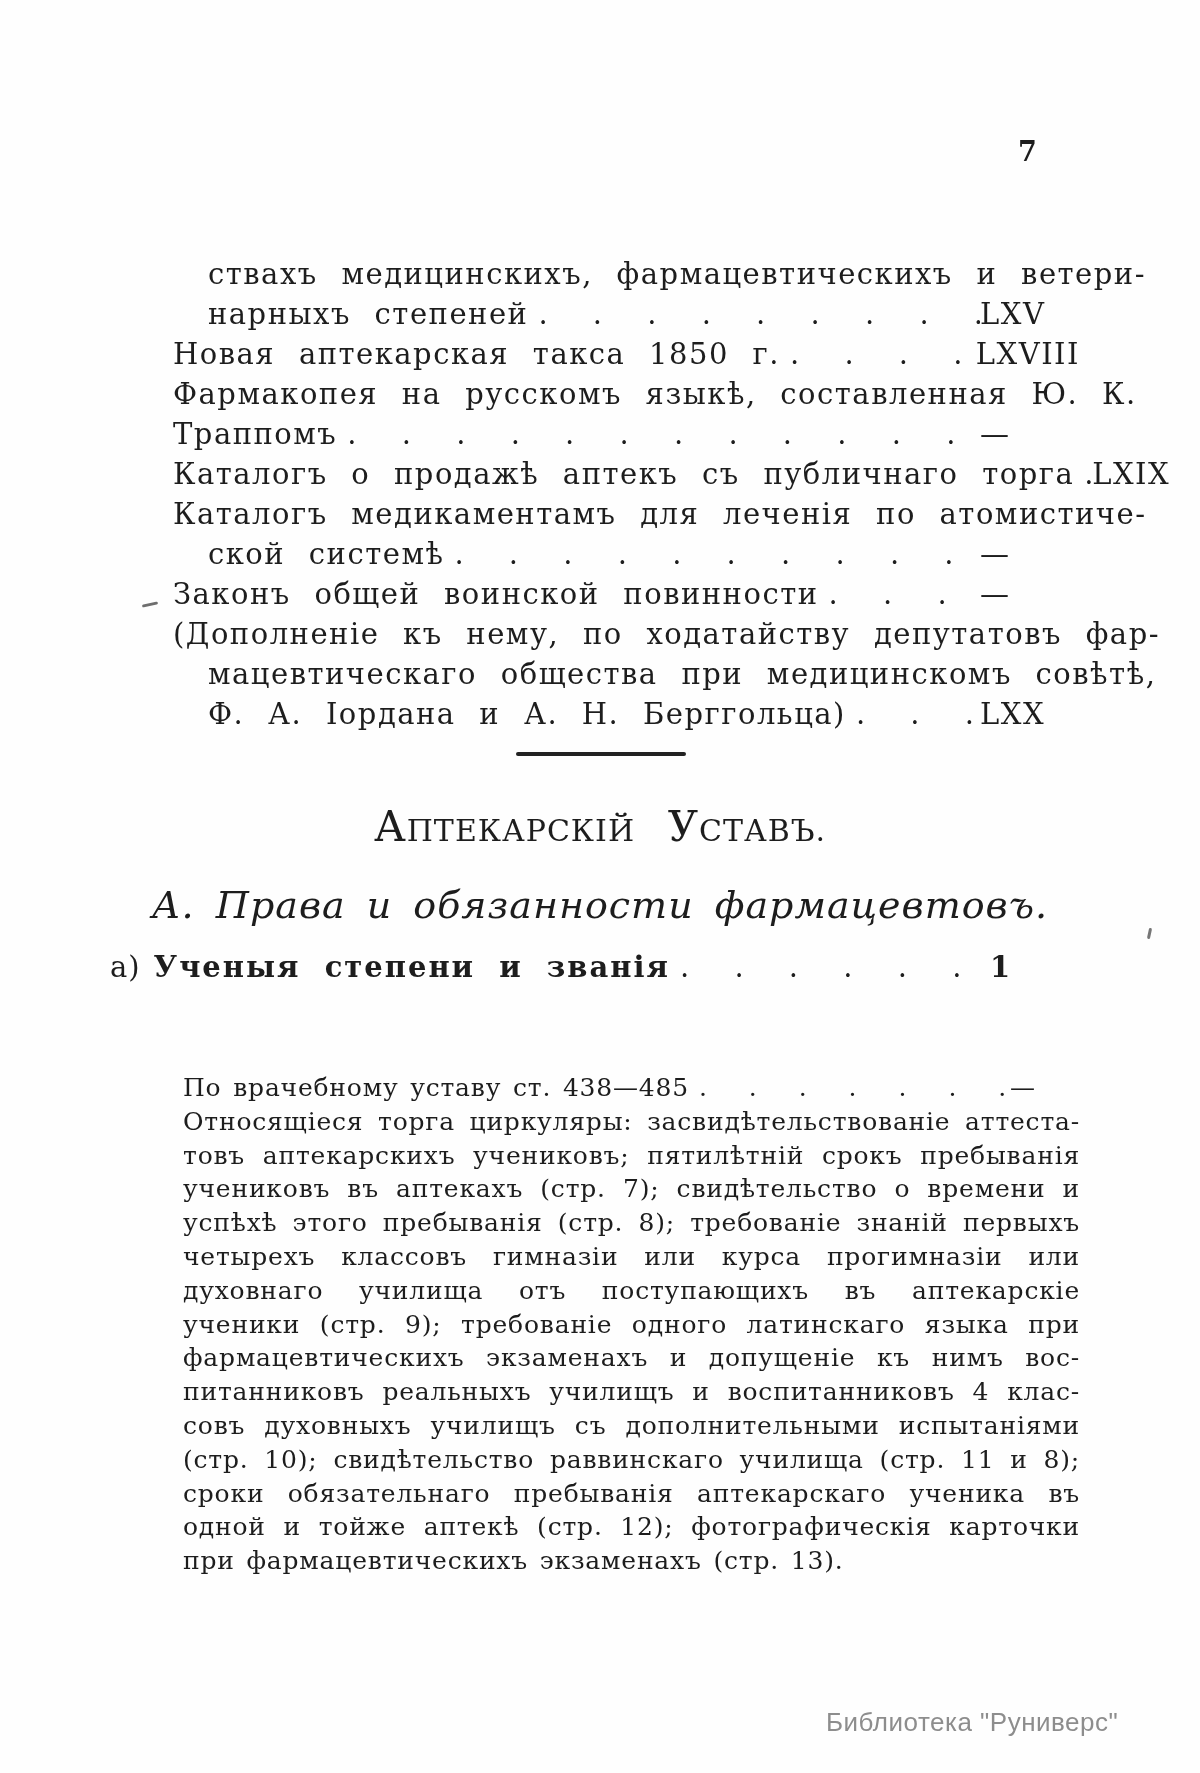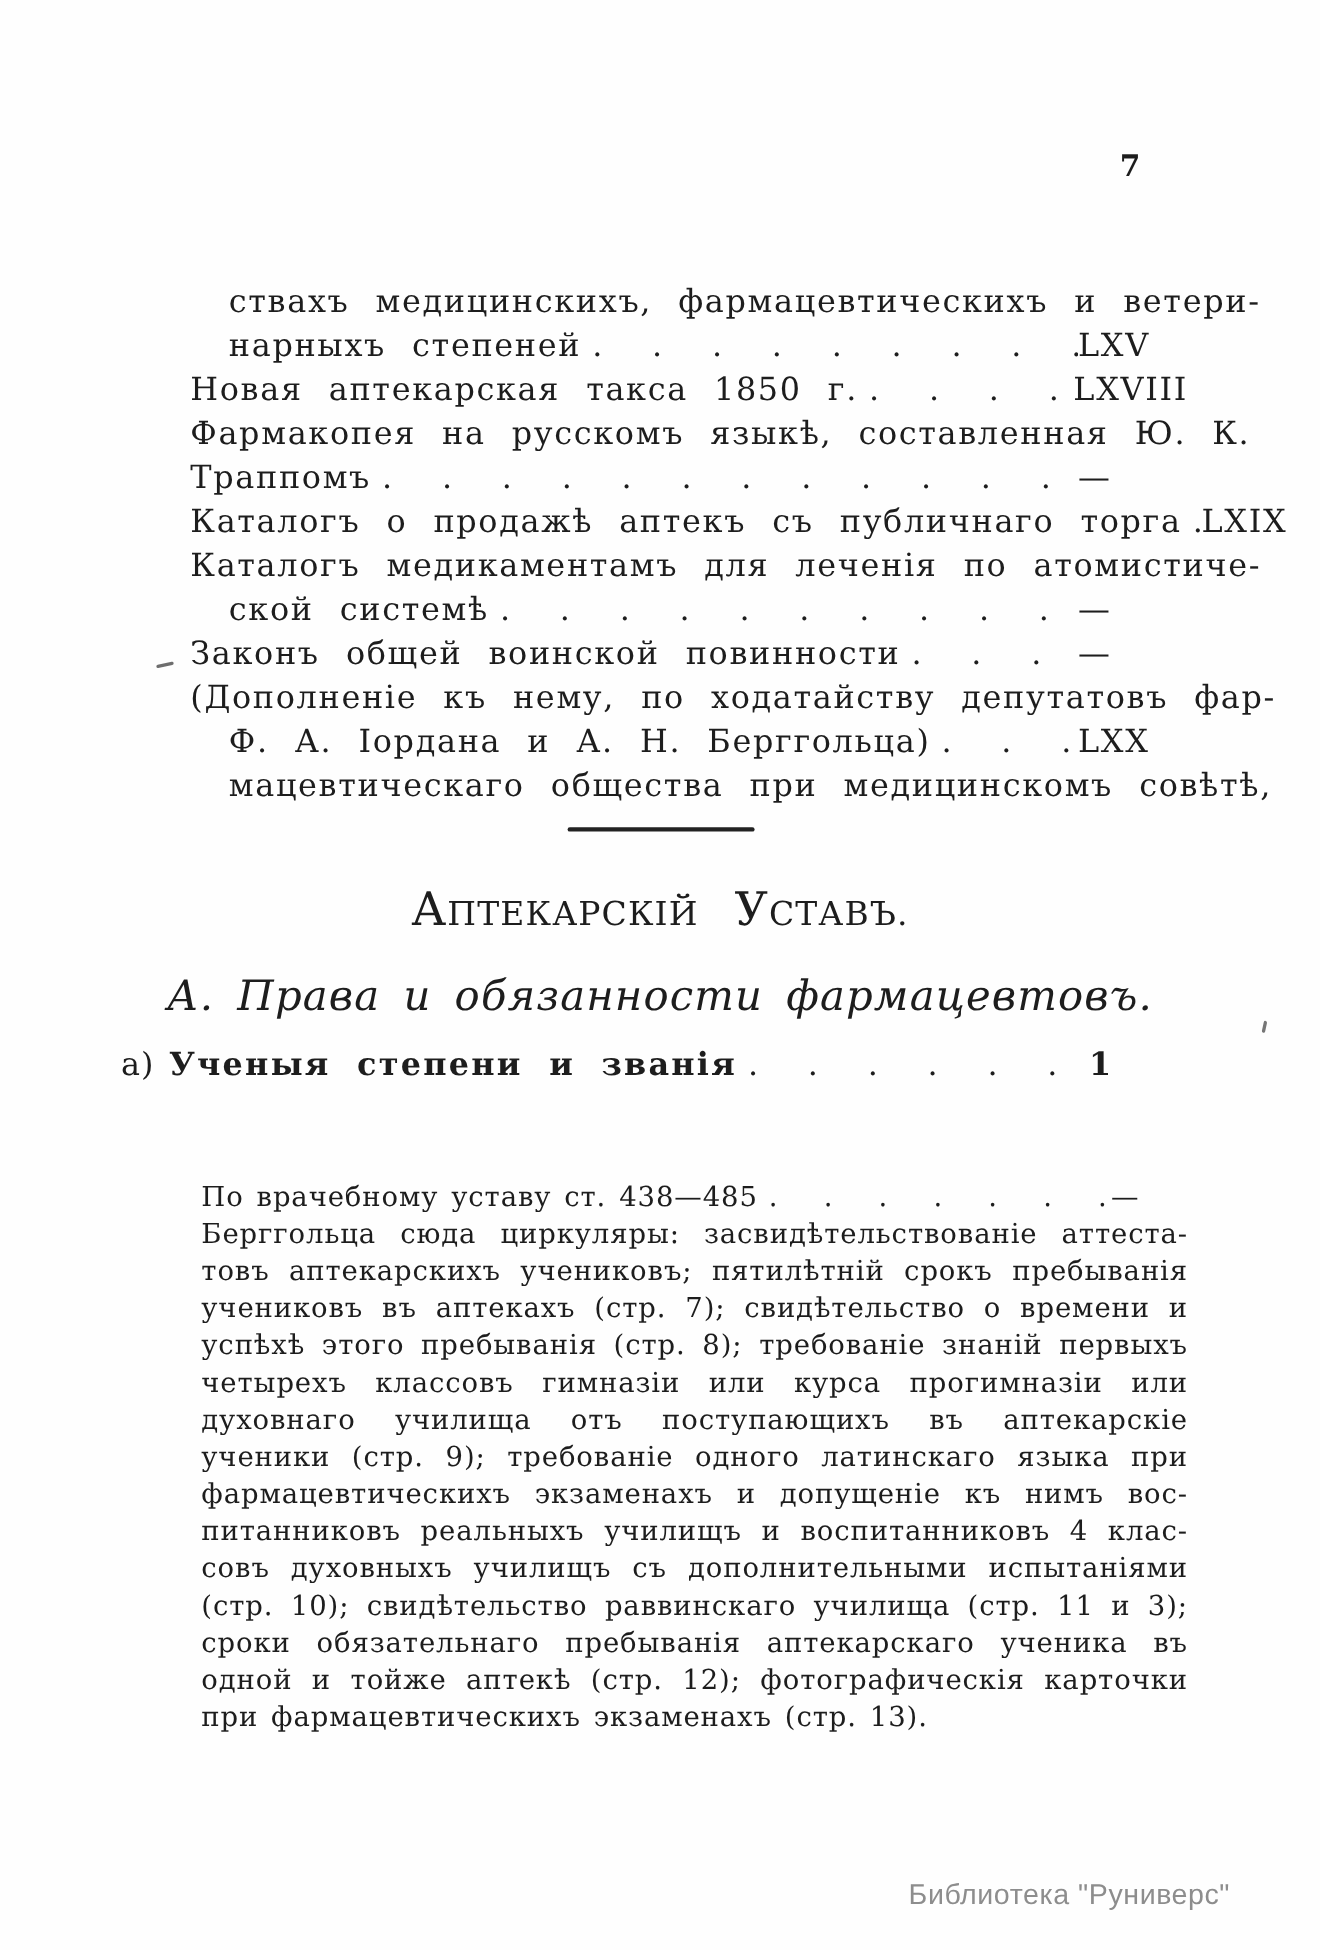--- a/index.html
+++ b/index.html
@@ -217,27 +217,27 @@
         <span class="line-value value-dash-pad">—</span>
       </div>
       <div class="toc-row flex">
         <span class="line-text">Законъ общей воинской повинности</span>
         <span class="dot-leader"></span>
         <span class="line-value value-dash-pad">—</span>
       </div>
       <div class="toc-row">
         <span class="line-text">(Дополненіе къ нему, по ходатайству депутатовъ фар-</span>
       </div>
+      <div class="toc-row indent">
+        <span class="line-text">мацевтическаго общества при медицинскомъ совѣтѣ,</span>
+      </div>
       <div class="toc-row indent flex">
         <span class="line-text">Ф. А. Іордана и А. Н. Берггольца)</span>
         <span class="dot-leader"></span>
         <span class="line-value">LXX</span>
-      </div>
-      <div class="toc-row indent">
-        <span class="line-text">мацевтическаго общества при медицинскомъ совѣтѣ,</span>
       </div>
     </div>
 
   <div class="margin-dash"></div>
 
   <div class="divider"></div>
 
   <div class="main-title">
     <span class="word"><span class="bigcap">А</span><span>ПТЕКАРСКІЙ</span></span>
     <span class="word"><span class="bigcap">У</span><span>СТАВЪ.</span></span>
@@ -253,31 +253,31 @@
     <span class="dot-leader"></span>
     <span class="line-value value-num">1</span>
   </div>
 
   <div class="body-block" id="body-block">
       <div class="body-row flex">
         <span class="line-text">По врачебному уставу ст. 438—485</span>
         <span class="dot-leader"></span>
         <span class="line-value">—</span>
       </div>
-      <div class="body-row just"><span class="line-text">Берггольца сюда циркуляры: засвидѣтельствованіе аттеста-</span></div>
+      <div class="body-row just"><span class="line-text">Относящіеся торга циркуляры: засвидѣтельствованіе аттеста-</span></div>
       <div class="body-row just"><span class="line-text">товъ аптекарскихъ учениковъ; пятилѣтній срокъ пребыванія</span></div>
       <div class="body-row just"><span class="line-text">учениковъ въ аптекахъ (стр. 7); свидѣтельство о времени и</span></div>
       <div class="body-row just"><span class="line-text">успѣхѣ этого пребыванія (стр. 8); требованіе знаній первыхъ</span></div>
       <div class="body-row just"><span class="line-text">четырехъ классовъ гимназіи или курса прогимназіи или</span></div>
       <div class="body-row just"><span class="line-text">духовнаго училища отъ поступающихъ въ аптекарскіе</span></div>
       <div class="body-row just"><span class="line-text">ученики (стр. 9); требованіе одного латинскаго языка при</span></div>
       <div class="body-row just"><span class="line-text">фармацевтическихъ экзаменахъ и допущеніе къ нимъ вос-</span></div>
       <div class="body-row just"><span class="line-text">питанниковъ реальныхъ училищъ и воспитанниковъ 4 клас-</span></div>
       <div class="body-row just"><span class="line-text">совъ духовныхъ училищъ съ дополнительными испытаніями</span></div>
-      <div class="body-row just"><span class="line-text">(стр. 10); свидѣтельство раввинскаго училища (стр. 11 и 3);</span></div>
+      <div class="body-row just"><span class="line-text">(стр. 10); свидѣтельство раввинскаго училища (стр. 11 и 8);</span></div>
       <div class="body-row just"><span class="line-text">сроки обязательнаго пребыванія аптекарскаго ученика въ</span></div>
       <div class="body-row just"><span class="line-text">одной и тойже аптекѣ (стр. 12); фотографическія карточки</span></div>
       <div class="body-row"><span class="line-text">при фармацевтическихъ экзаменахъ (стр. 13).</span></div>
     </div>
 
   <div class="watermark">Библиотека "Руниверс"</div>
 
 </div>
 
 </body></html>

